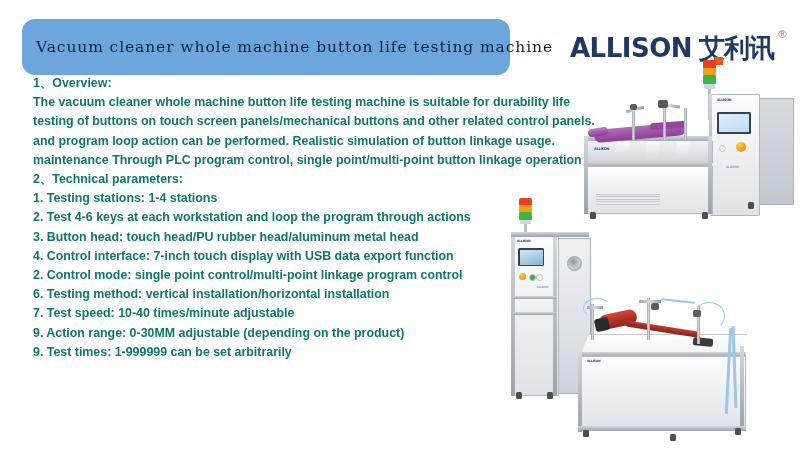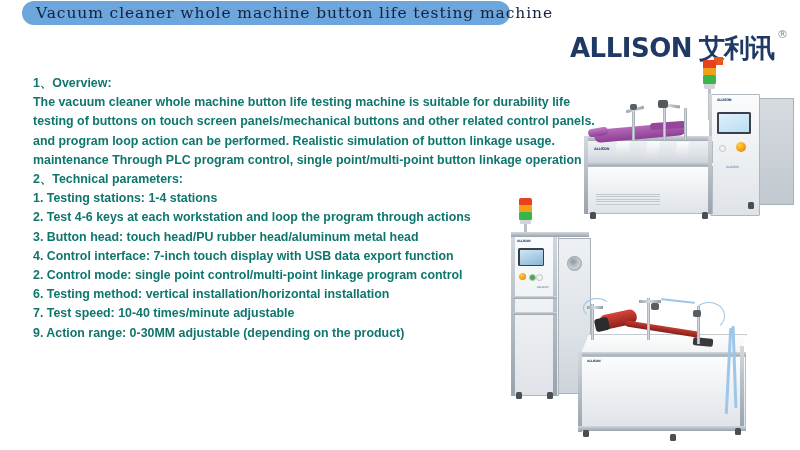--- a/index.html
+++ b/index.html
@@ -12,23 +12,23 @@
     height: 450px;
     position: relative;
     overflow: hidden;
     font-family: "Liberation Sans", sans-serif;
   }
 
   
   #title-banner {
     position: absolute;
     left: 22px;
-    top: 1px;
+    top: 19px;
     width: 488px;
-    height: 24px;
+    height: 56px;
     background: #6CA6DC;
     border-radius: 13px;
     display: flex;
     align-items: center;
     box-sizing: border-box;
     padding-left: 14px;
   }
   #title-text {
     font-family: "DejaVu Serif", serif;
     font-size: 15.5px;
@@ -170,20 +170,21 @@
   <div class="line">maintenance Through PLC program control, single point/multi-point button linkage operation</div>
   <div class="line heading">2、Technical parameters:</div>
   <div class="line">1. Testing stations: 1-4 stations</div>
   <div class="line">2. Test 4-6 keys at each workstation and loop the program through actions</div>
   <div class="line">3. Button head: touch head/PU rubber head/aluminum metal head</div>
   <div class="line">4. Control interface: 7-inch touch display with USB data export function</div>
   <div class="line">2. Control mode: single point control/multi-point linkage program control</div>
   <div class="line">6. Testing method: vertical installation/horizontal installation</div>
   <div class="line">7. Test speed: 10-40 times/minute adjustable</div>
   <div class="line">9. Action range: 0-30MM adjustable (depending on the product)</div>
+  <div class="line">9. Test times: 1-999999 can be set arbitrarily</div>
 </div>
 
 <div id="photo-top">
 
   <div class="mach tower-pole" style="left:148px; top:24px; width:3px; height:34px;"></div>
   <div class="mach lamp-base" style="left:144px; top:22px; width:11px; height:5px; border-radius:1px;"></div>
   <div class="mach lamp-green" style="left:143px; top:13px; width:13px; height:9px; border-radius:1px;"></div>
   <div class="mach lamp-amber" style="left:143px; top:5px; width:13px; height:8px; border-radius:1px;"></div>
   <div class="mach lamp-red" style="left:143px; top:-2px; width:13px; height:8px; border-radius:2px 2px 0 0;"></div>
 

